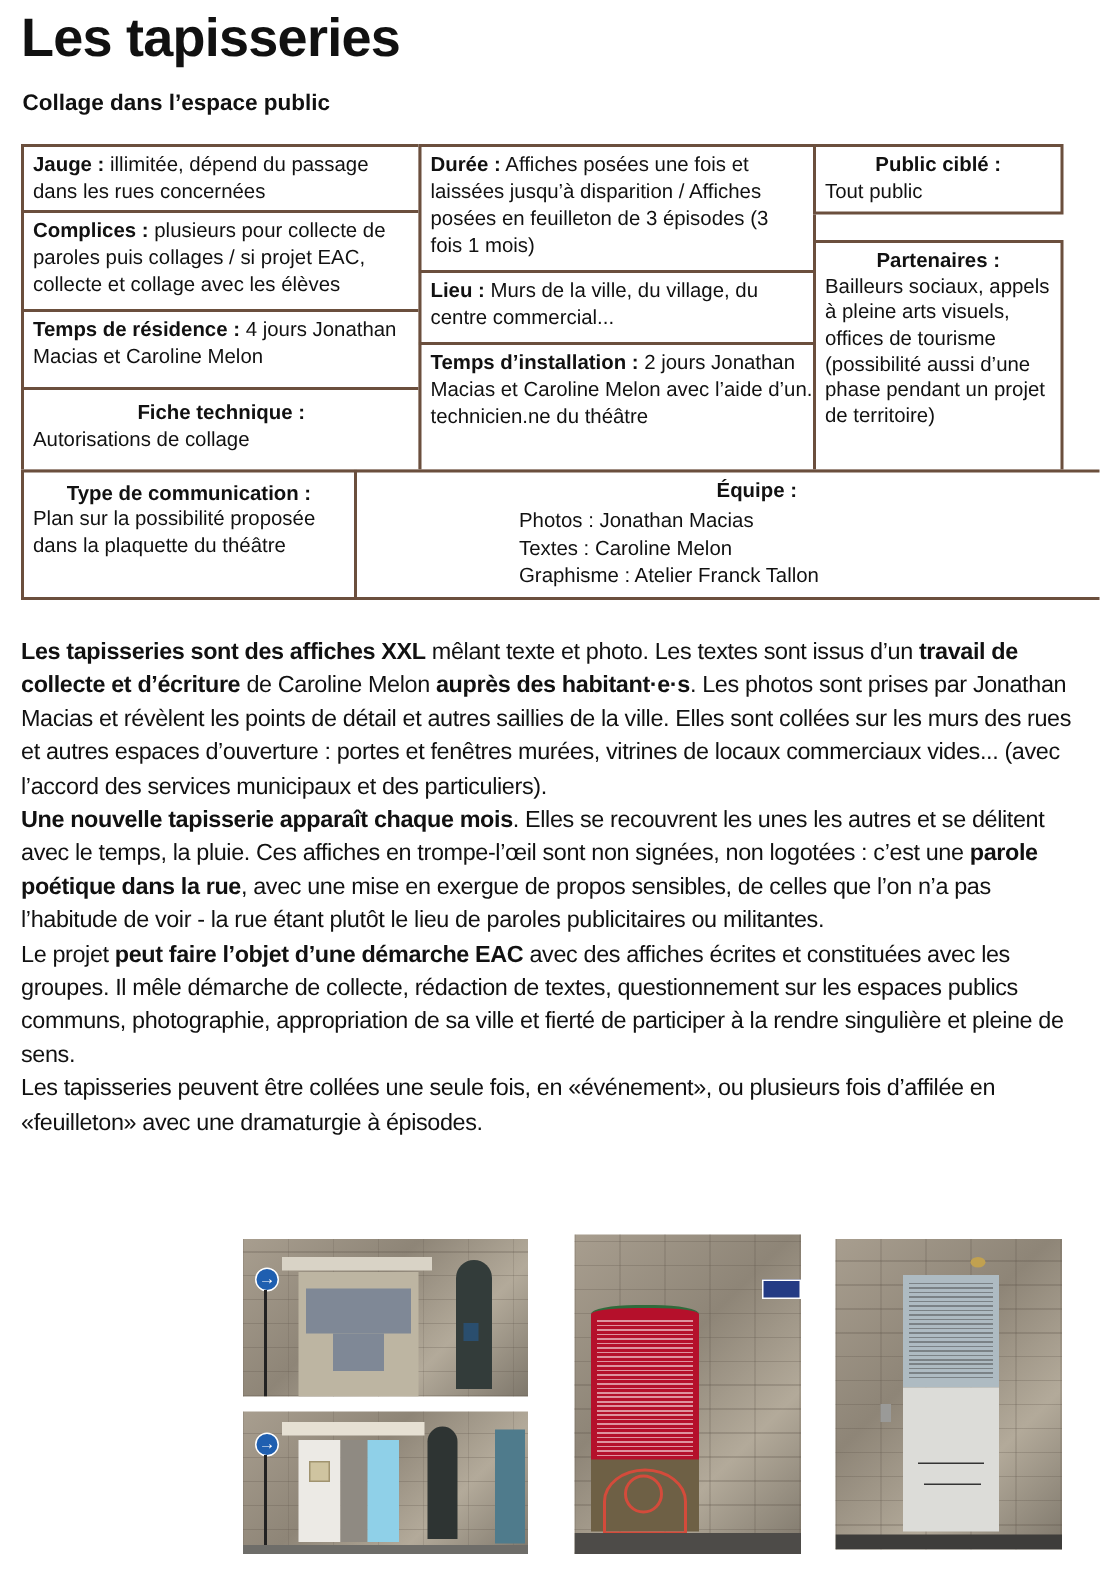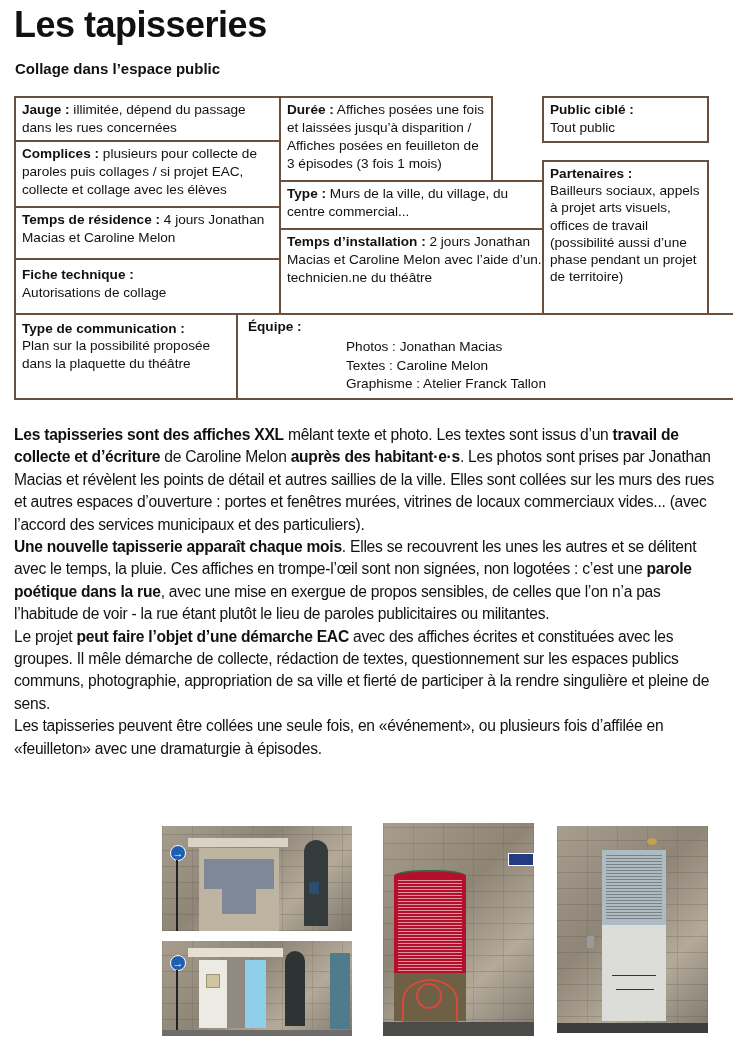--- a/index.html
+++ b/index.html
@@ -1,20 +1,20 @@
 <!DOCTYPE html>
 <html><head>
 <meta charset="utf-8">
 <style>
   html, body { margin: 0; padding: 0; background: #ffffff; }
   body { width: 733px; height: 1063px; position: relative; overflow: hidden; font-family: "Liberation Sans", sans-serif; color: #111; }
   .title { position: absolute; left: 14px; top: 4px; font-family: Liberation Sans, sans-serif; font-weight: bold; font-size: 36px; letter-spacing: -0.5px; color: #111; margin: 0; }
   .subtitle { position: absolute; left: 15px; top: 60px; font-weight: bold; font-size: 15px; margin: 0; }
   .cell { position: absolute; border: 2px solid #6b4f3d; box-sizing: border-box; padding: 3px 6px; font-size: 13.6px; line-height: 18px; background: #fff; }
-  .cell .lbl { font-weight: bold; }
+  .cell .lbl { font-weight: bold; text-align: center; }
   .equipe-list { margin-left: 98px; margin-top: 2px; }
   .equipe-list div { line-height: 18.5px; }
   .body-text { position: absolute; left: 14px; top: 424px; width: 712px; font-size: 15.6px; line-height: 22.4px; letter-spacing: -0.25px; font-family: "Liberation Sans Narrow", "Liberation Sans", sans-serif; }
   .body-text p { margin: 0; }
   .body-text b { font-weight: bold; }
   .photo { position: absolute; overflow: hidden; }
   .stone { background:
       repeating-linear-gradient(0deg, rgba(90,80,70,0.25) 0 1px, transparent 1px 16px),
       repeating-linear-gradient(90deg, rgba(90,80,70,0.18) 0 1px, transparent 1px 30px),
       linear-gradient(135deg, #a89e8f, #8e8577 40%, #b3aa9a 70%, #7e776b); }
@@ -34,37 +34,37 @@
     <span class="lbl">Complices :</span><span> plusieurs pour collecte de paroles puis collages / si projet EAC, collecte et collage avec les élèves</span>
   </div>
   <div class="cell" style="left:14px; top:206px; width:267px; height:54px;">
     <span class="lbl">Temps de résidence :</span><span> 4 jours Jonathan Macias et Caroline Melon</span>
   </div>
   <div class="cell" style="left:14px; top:258px; width:267px; height:57px; padding-top:6px;">
     <div class="lbl">Fiche technique :</div>
     <div>Autorisations de collage</div>
   </div>
 
-  <div class="cell" style="left:279px; top:96px; width:214px; height:86px;">
+  <div class="cell" style="left:279px; top:96px; width:265px; height:86px;">
     <span class="lbl">Durée :</span><span> Affiches posées une fois et laissées jusqu’à disparition / Affiches posées en feuilleton de 3 épisodes (3 fois 1 mois)</span>
   </div>
   <div class="cell" style="left:279px; top:180px; width:265px; height:50px;">
-    <span class="lbl">Type :</span><span> Murs de la ville, du village, du centre commercial...</span>
+    <span class="lbl">Lieu :</span><span> Murs de la ville, du village, du centre commercial...</span>
   </div>
   <div class="cell" style="left:279px; top:228px; width:297px; height:87px;">
     <span class="lbl">Temps d’installation :</span><span>  2 jours Jonathan Macias et Caroline Melon avec l’aide d’un.e technicien.ne du théâtre</span>
   </div>
 
   <div class="cell" style="left:542px; top:96px; width:167px; height:47px;">
     <div class="lbl">Public ciblé :</div>
     <div>Tout public</div>
   </div>
   <div class="cell" style="left:542px; top:160px; width:167px; height:155px; line-height:17.2px;">
     <div class="lbl">Partenaires  :</div>
-    <div>Bailleurs sociaux, appels à projet arts visuels, offices de travail (possibilité aussi d’une phase pendant un projet de territoire)</div>
+    <div>Bailleurs sociaux, appels à pleine arts visuels, offices de tourisme (possibilité aussi d’une phase pendant un projet de territoire)</div>
   </div>
 
   <div class="cell" style="left:14px; top:313px; width:224px; height:87px; line-height:17.4px; padding-top:5px;">
     <div class="lbl">Type de communication :</div>
     <div>Plan sur la possibilité proposée dans la plaquette du théâtre</div>
   </div>
   <div class="cell" style="left:236px; top:313px; width:533px; height:87px; padding-left:10px;">
     <div class="lbl">Équipe :</div>
     <div class="equipe-list">
       <div>Photos : Jonathan Macias</div>

